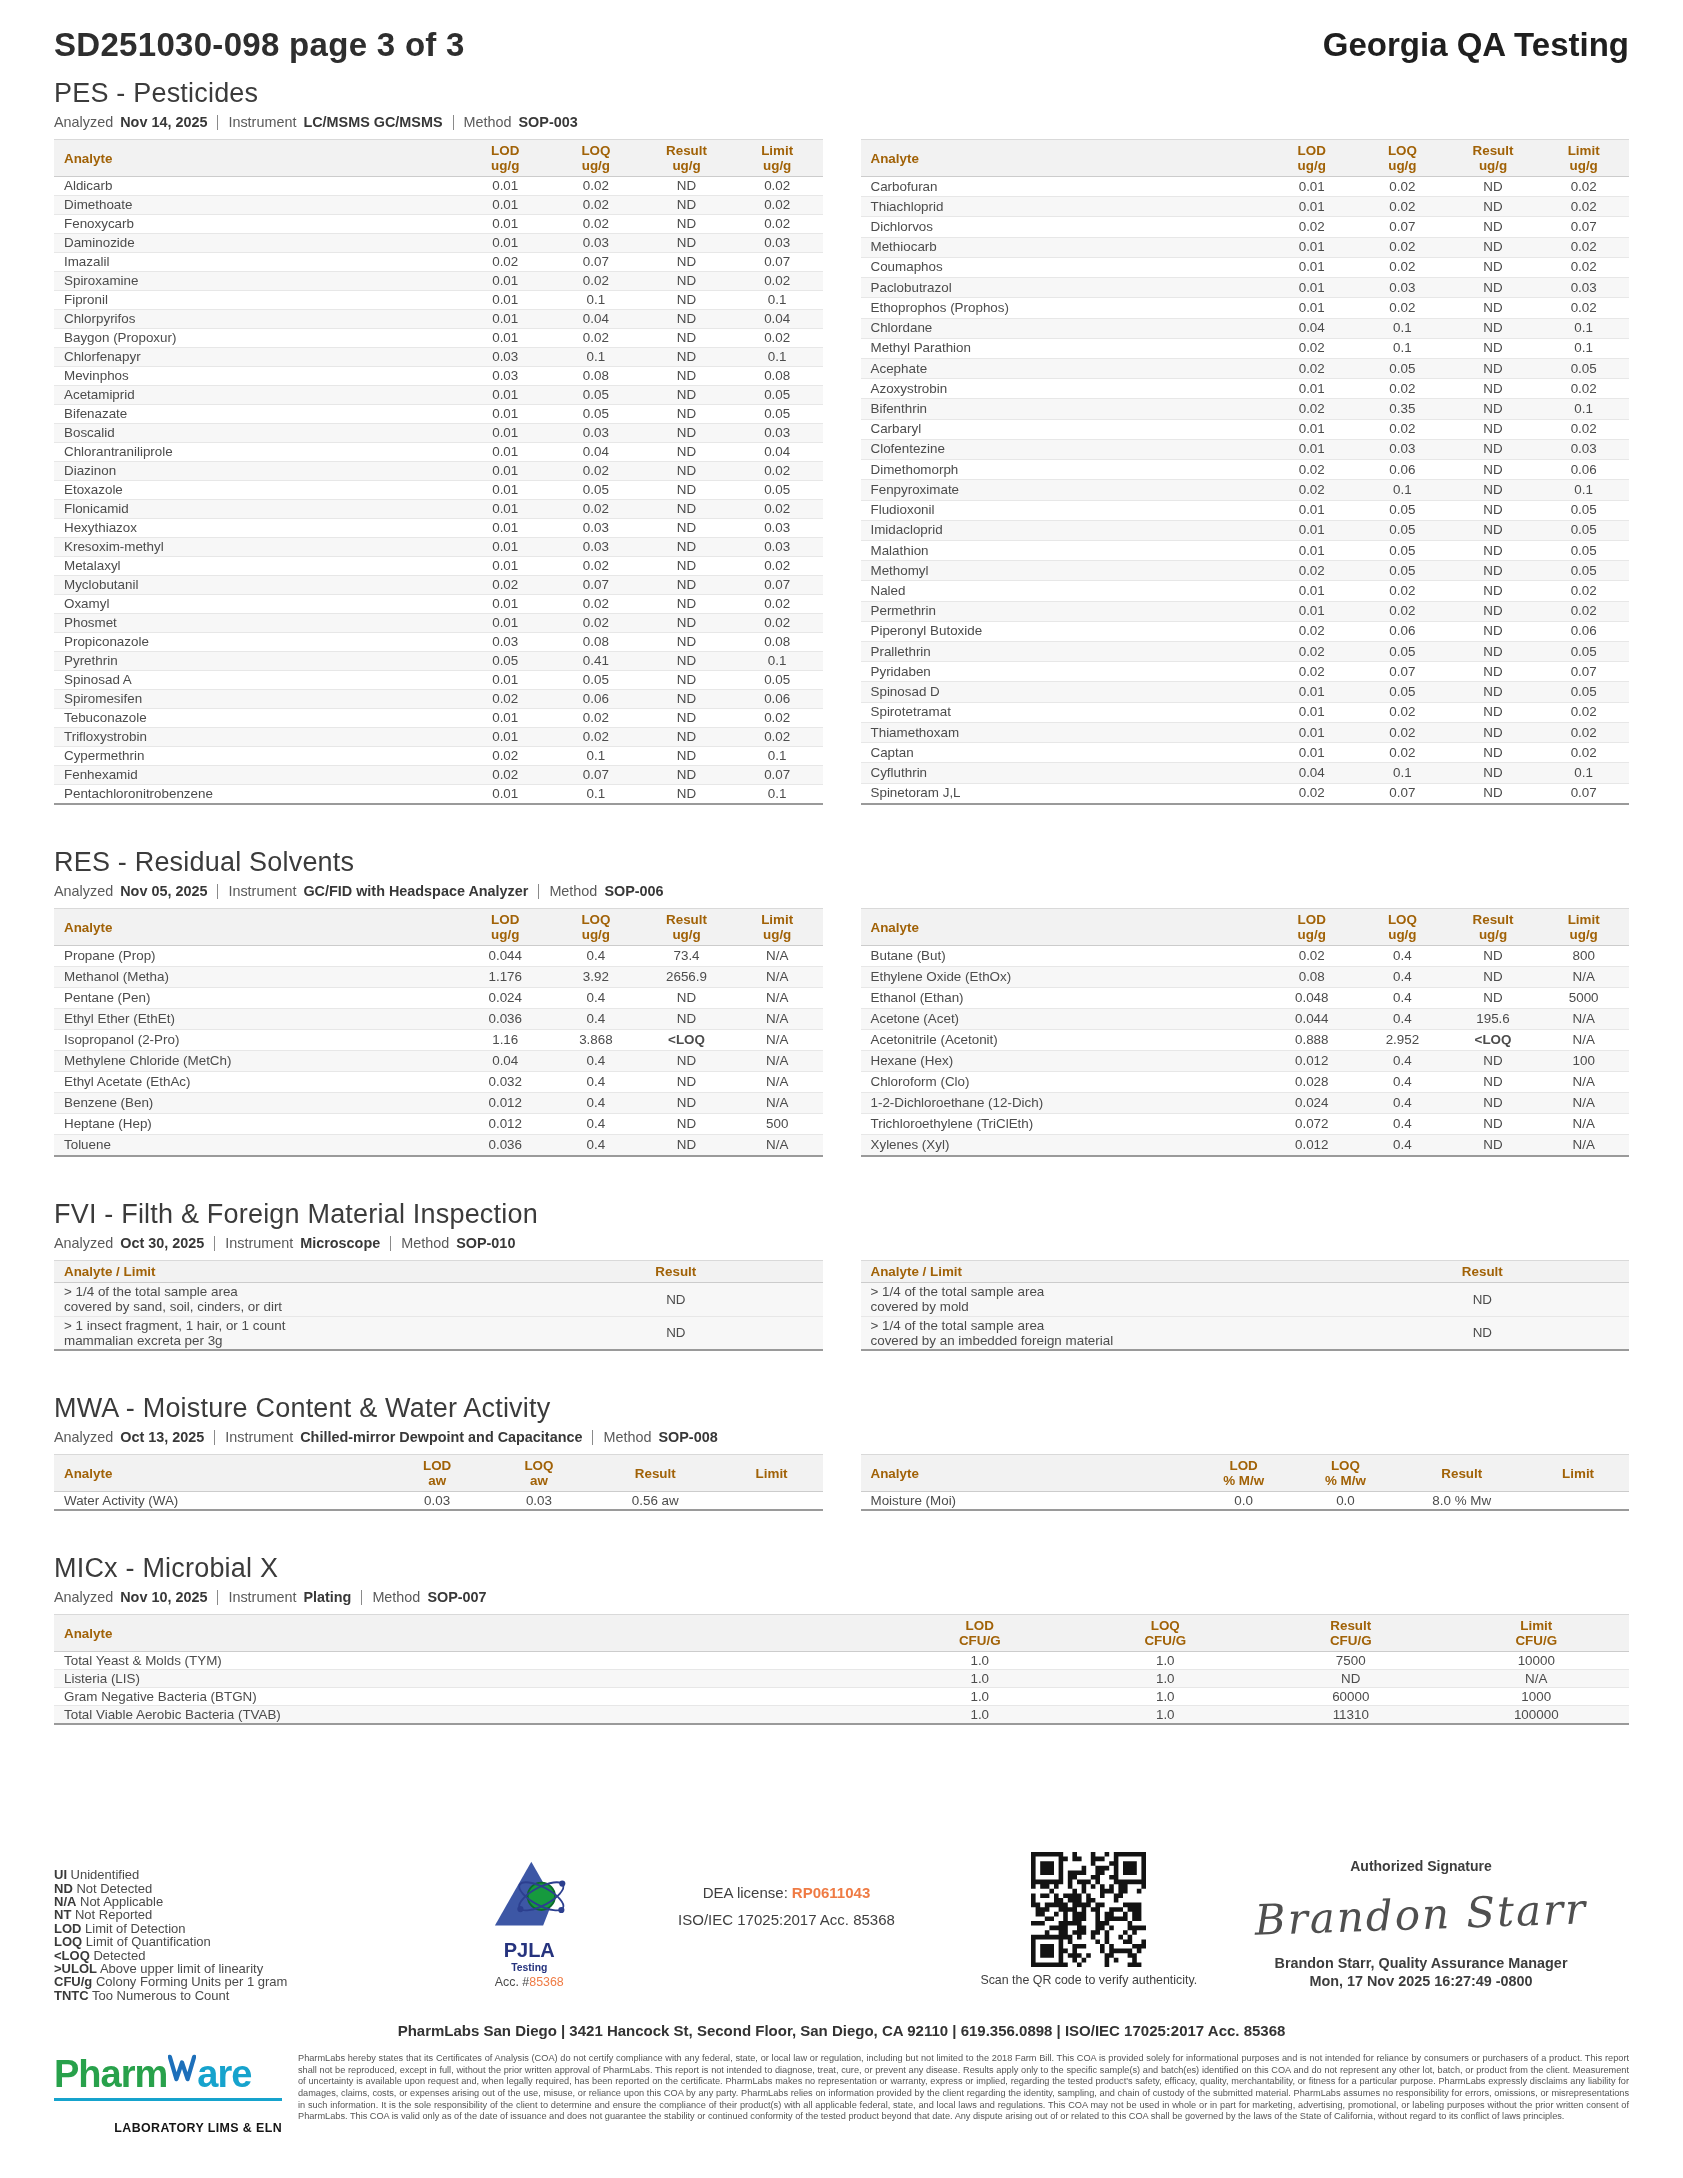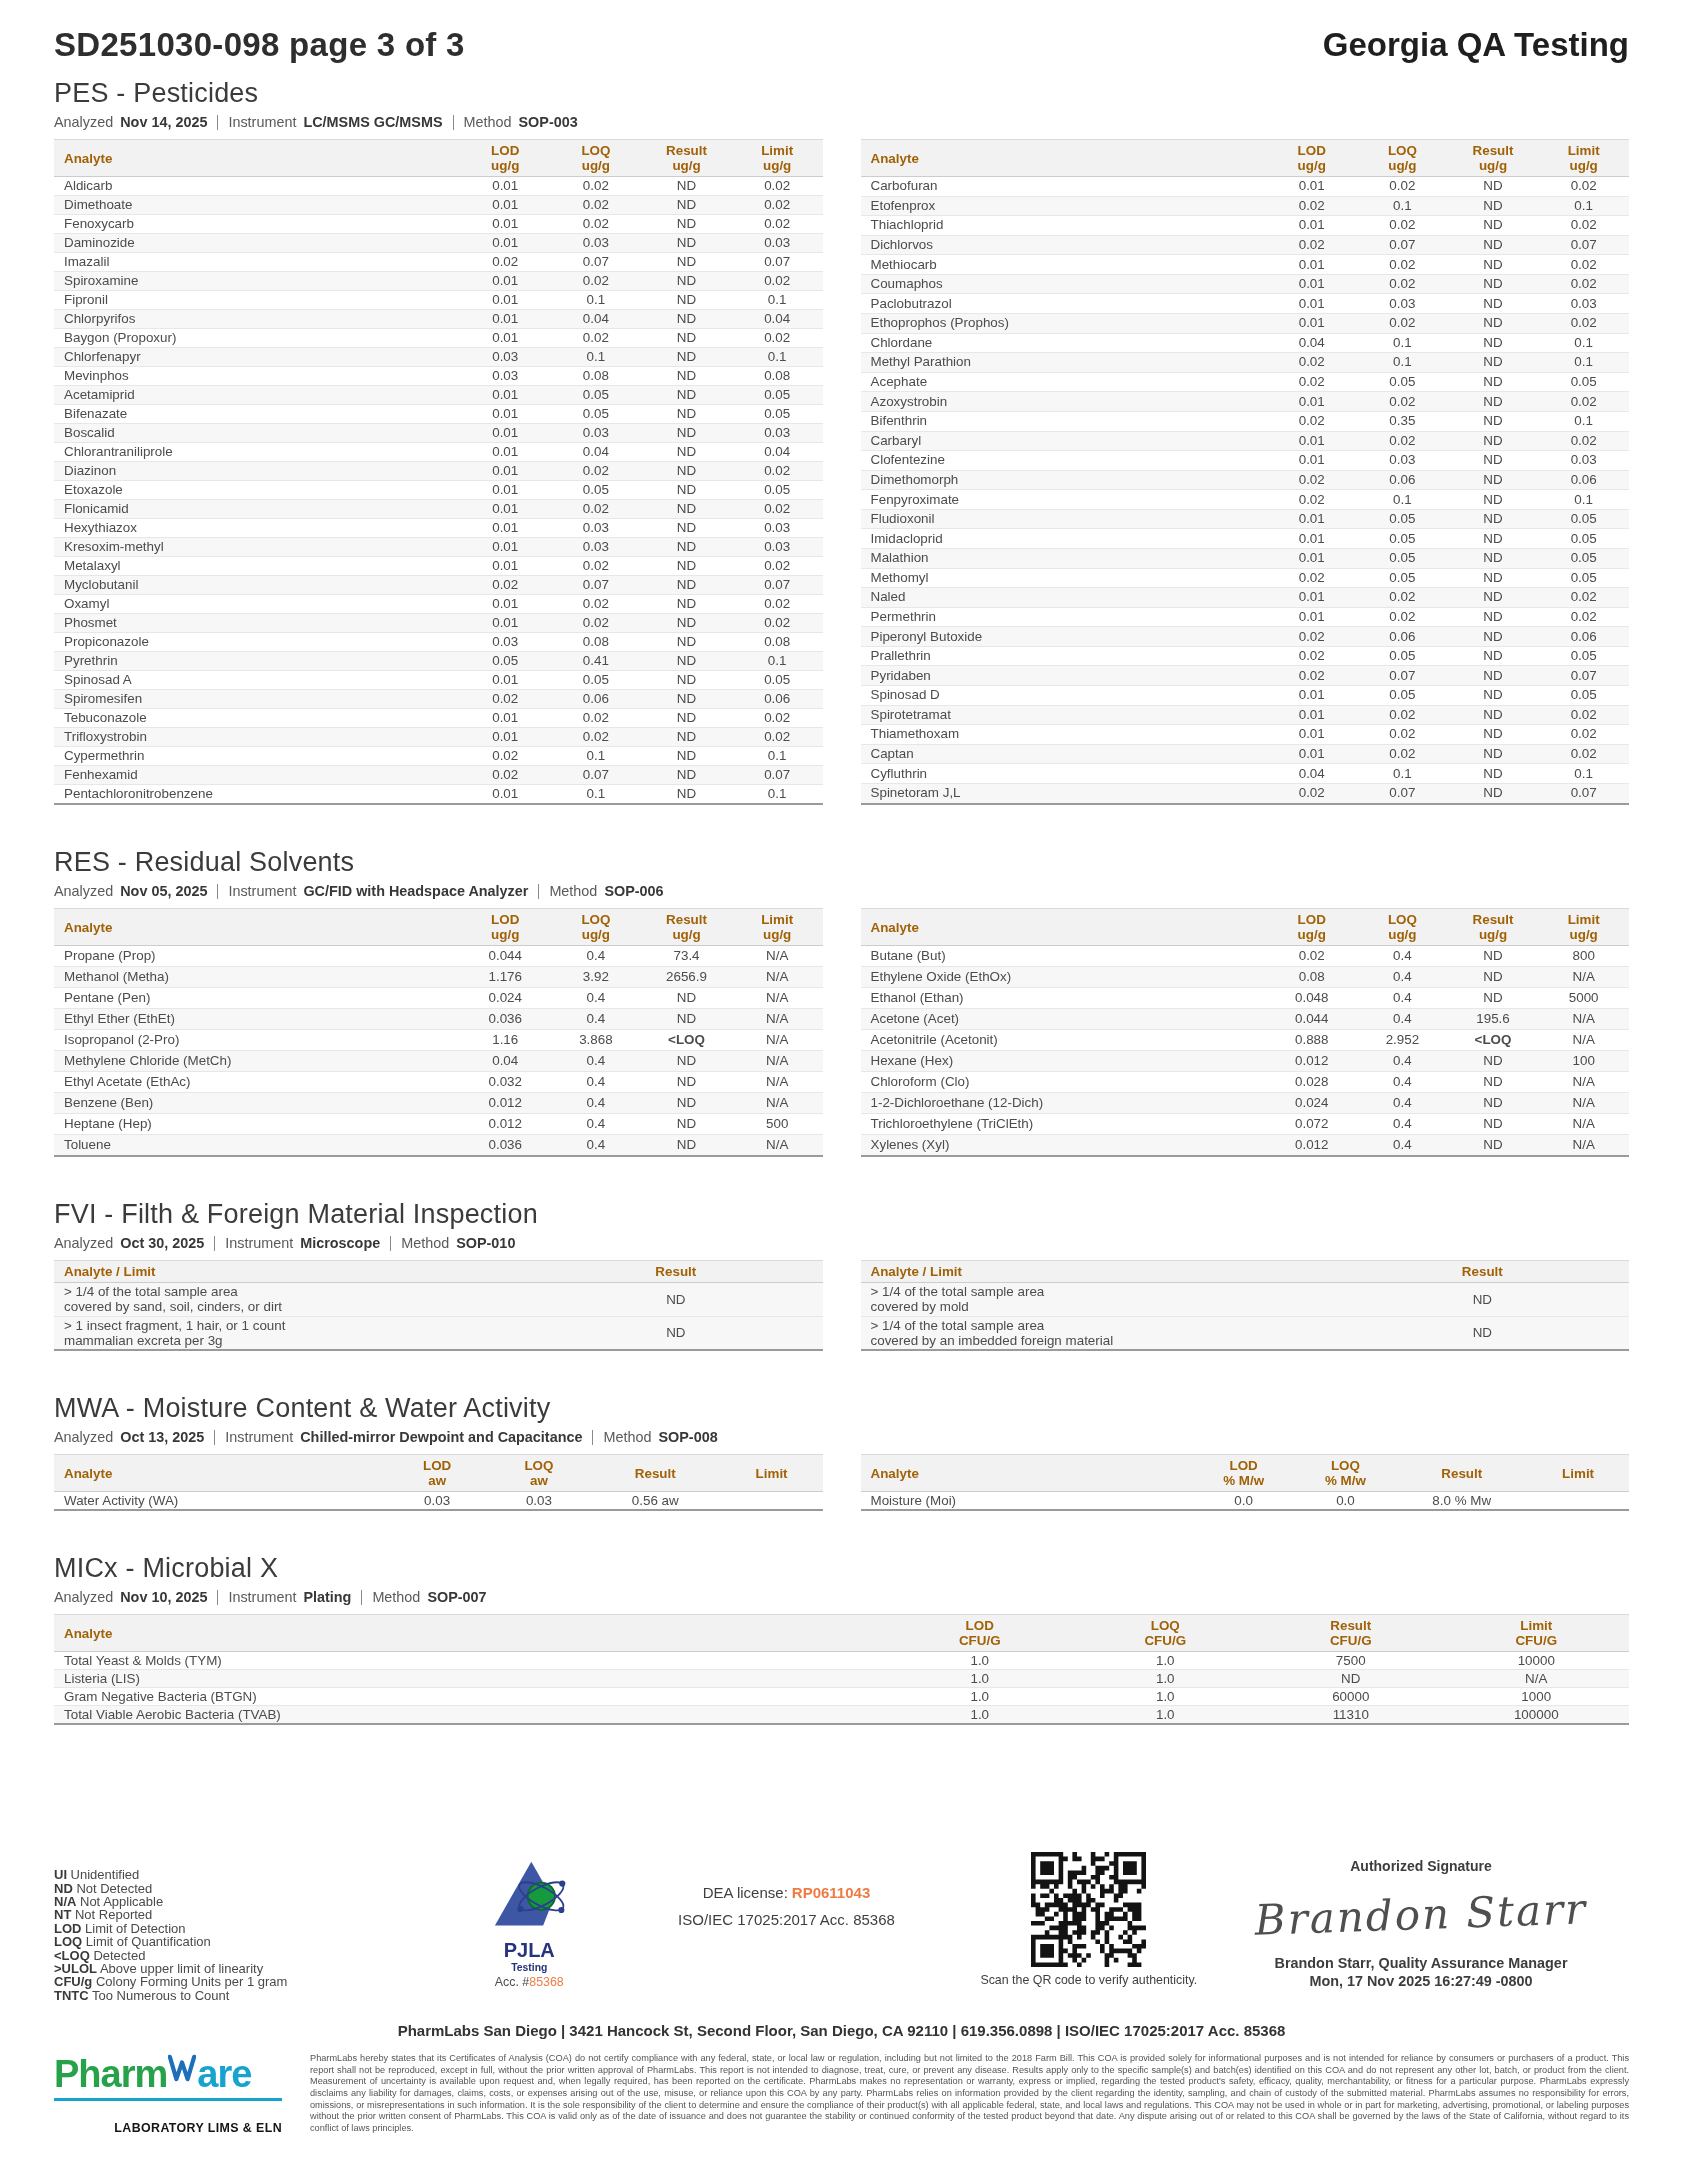--- a/index.html
+++ b/index.html
@@ -56,21 +56,21 @@
   .license-block .iso{margin-top:10px;}
   .qr-block{width:248px;text-align:center;}
   .qr svg{width:115px;height:115px;}
   .qr-caption{font-size:12.4px;color:#3f3f3f;margin-top:2px;white-space:nowrap;}
   .sig-block{width:416px;text-align:center;margin-top:6px;}
   .sig-title{font-size:14px;font-weight:700;color:#3d3d3d;}
   .sig-script{font-family:"DejaVu Serif",serif;font-style:italic;font-size:42px;color:#4f4f4f;margin-top:16px;transform:rotate(-2deg);letter-spacing:2px;}
   .sig-name{font-size:14.4px;font-weight:700;color:#3d3d3d;margin-top:16px;}
   .sig-date{font-size:14.4px;font-weight:700;color:#3d3d3d;margin-top:2px;}
   .address{text-align:center;font-size:15px;font-weight:700;color:#333;margin-top:20px;}
-  .bottom-row{display:flex;gap:28px;padding:0 54px;margin-top:14px;align-items:flex-start;}
+  .bottom-row{display:flex;gap:16px;padding:0 54px;margin-top:14px;align-items:flex-start;}
   .brand{width:228px;flex:none;text-align:left;}
   .brand-line{font-size:38px;font-weight:700;letter-spacing:-1px;border-bottom:3px solid #16a3cd;padding-bottom:2px;display:flex;align-items:flex-end;}
   .b-green{color:#28a14b;}
   .b-teal{color:#16a3cd;}
   .b-w{margin:0 1px 4px 1px;}
   .brand-sub{font-size:12.4px;font-weight:700;color:#141414;letter-spacing:0.4px;text-align:right;margin-top:20px;}
   .disclaimer{flex:1;font-size:9.2px;line-height:11.6px;color:#555;text-align:justify;margin:0;}
 </style>
 </head>
 <body>
@@ -377,27 +377,20 @@
               </th>
             </tr>
           </thead>
           <tbody>
             <tr>
               <td>Carbofuran</td>
               <td>0.01</td>
               <td>0.02</td>
               <td class="res-nd">ND</td>
               <td>0.02</td>
-            </tr>
-            <tr>
-              <td>Etofenprox</td>
-              <td>0.02</td>
-              <td>0.1</td>
-              <td class="res-nd">ND</td>
-              <td>0.1</td>
             </tr>
             <tr>
               <td>Thiachloprid</td>
               <td>0.01</td>
               <td>0.02</td>
               <td class="res-nd">ND</td>
               <td>0.02</td>
             </tr>
             <tr>
               <td>Dichlorvos</td>

